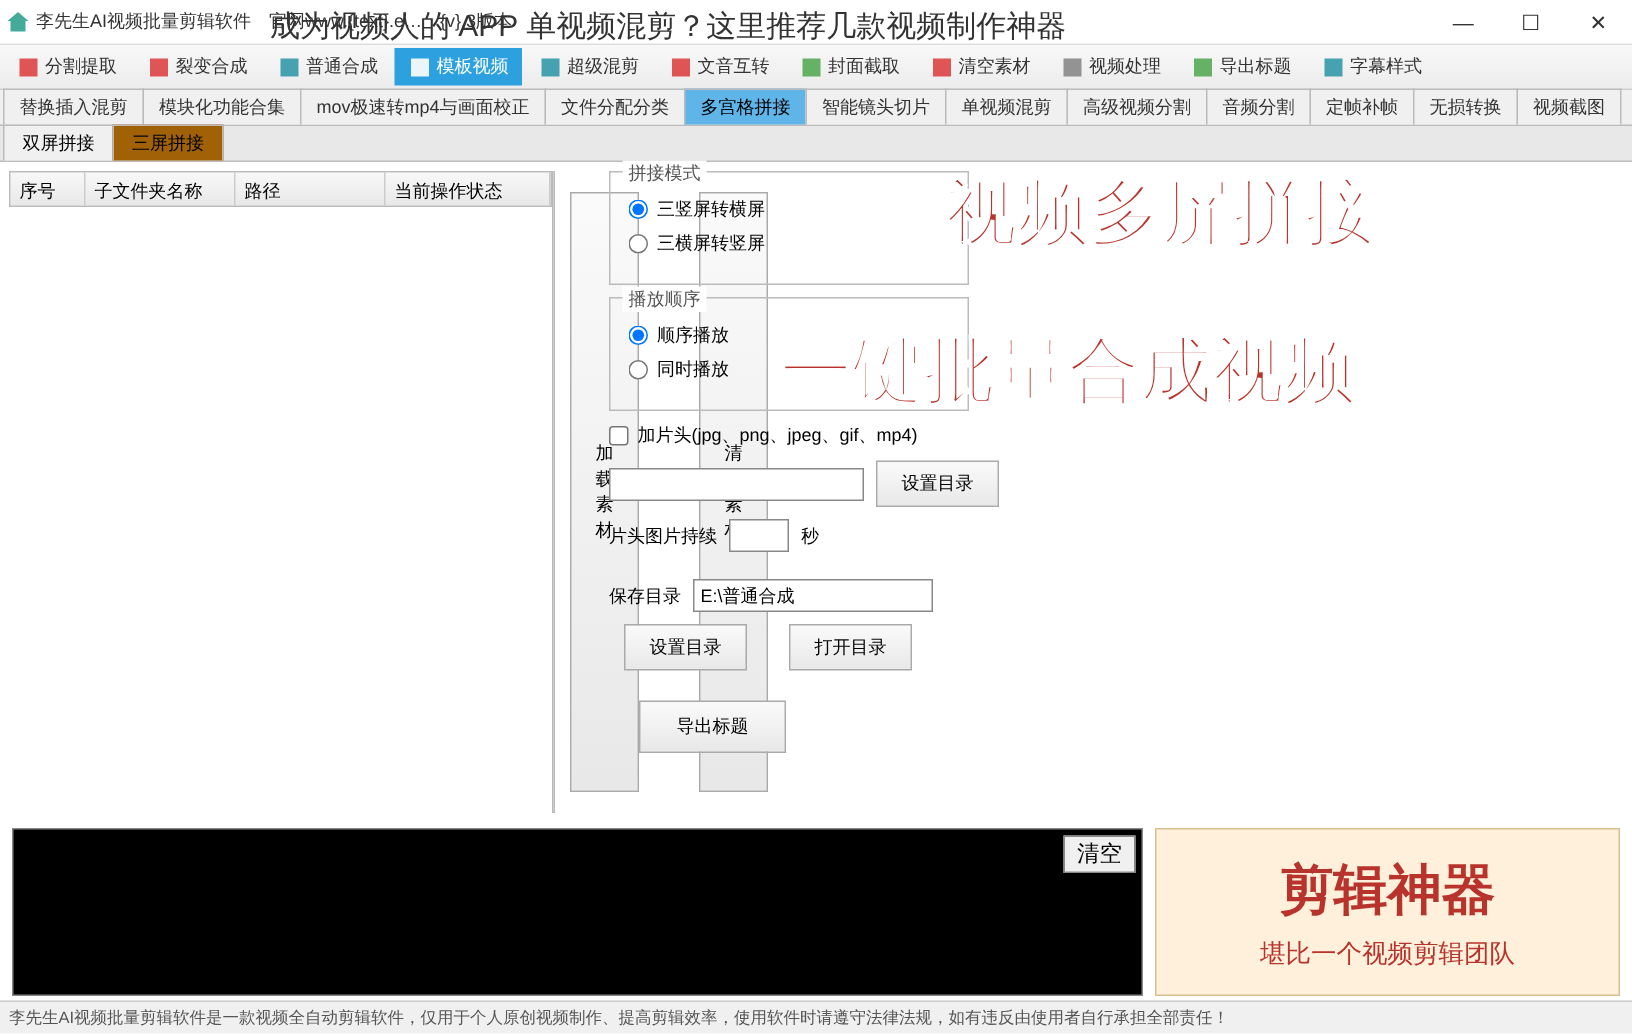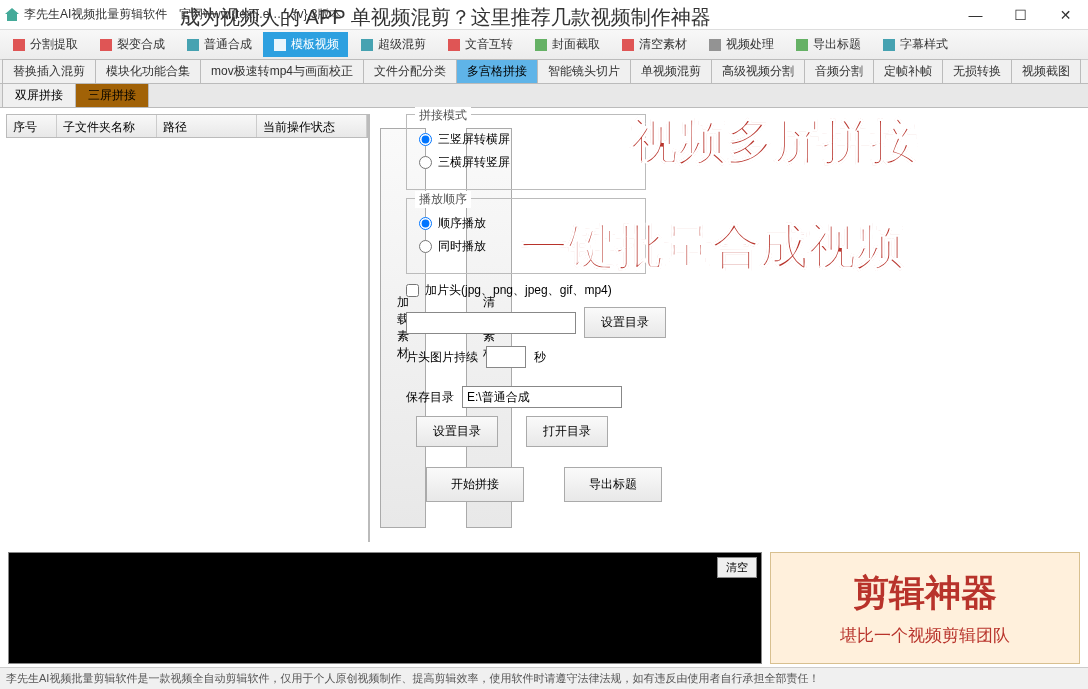--- a/index.html
+++ b/index.html
@@ -45,21 +45,21 @@
 .checkbox input { margin-right: 6px; }
 .inputrow { display: flex; align-items: center; gap: 8px; margin: 8px 0; font-size: 12px; }
 .inputrow input[type=text] { border: 1px solid #888; padding: 3px 4px; font-size: 12px; }
 .actionrow { display: flex; gap: 40px; margin-top: 20px; padding-left: 20px; }
 
 .overlay1 { position: absolute; top: 110px; left: 630px; font-size: 48px; font-weight: bold; color: #b8332b; -webkit-text-stroke: 1px #fff; font-family: Liberation Mono, monospace; z-index: 50; pointer-events: none; }
 .overlay2 { position: absolute; top: 215px; left: 520px; font-size: 48px; font-weight: bold; color: #b8332b; -webkit-text-stroke: 1px #fff; font-family: "KaiTi", serif; z-index: 50; pointer-events: none; }
 
 .bottomarea { display: flex; padding: 4px 8px; gap: 8px; height: 120px; }
 .console { flex: 1; background: #000; border: 1px solid #888; position: relative; }
-.clearbtn { position: absolute; top: 4px; right: 4px; background: #f0f0f0; border: 1px solid #888; font-size: 11px; padding: 2px 8px; cursor: pointer; }
+.clearbtn { position: absolute; top: 4px; right: 4px; background: #f0f0f0; border: 1px solid #888; font-size: 15px; padding: 2px 8px; cursor: pointer; }
 .promo { width: 310px; background: #fff0dc; border: 1px solid #d8c090; display: flex; flex-direction: column; align-items: center; justify-content: center; }
 .promo .big { font-size: 36px; color: #b8332b; font-weight: bold; font-family: "KaiTi", serif; }
 .promo .small { font-size: 17px; color: #b8332b; margin-top: 6px; }
 
 .footer { position: absolute; bottom: 0; left: 0; right: 0; height: 22px; background: #f0f0f0; border-top: 1px solid #ccc; font-size: 11px; color: #555; padding: 3px 6px; }
 </style>
 </head>
 <body>
 
 <div class="titlebar">
@@ -242,21 +242,20 @@
     <div class="inputrow" style="margin-top:18px">
       <span>保存目录</span>
       <input type="text" style="width: 160px;" value="E:\普通合成">
     </div>
     <div class="inputrow" style="padding-left:10px">
       <button class="btn">设置目录</button>
       <button class="btn" style="margin-left:20px">打开目录</button>
     </div>
 
     <div class="actionrow">
-      <button class="btn" style="padding:8px 24px">开始拼接</button>
       <button class="btn" style="padding:8px 24px">导出标题</button>
     </div>
   </div>
 </div>
 
 <div class="overlay1">视频多屏拼接</div>
 <div class="overlay2">一键批量合成视频</div>
 
 <div class="bottomarea">
   <div class="console">

